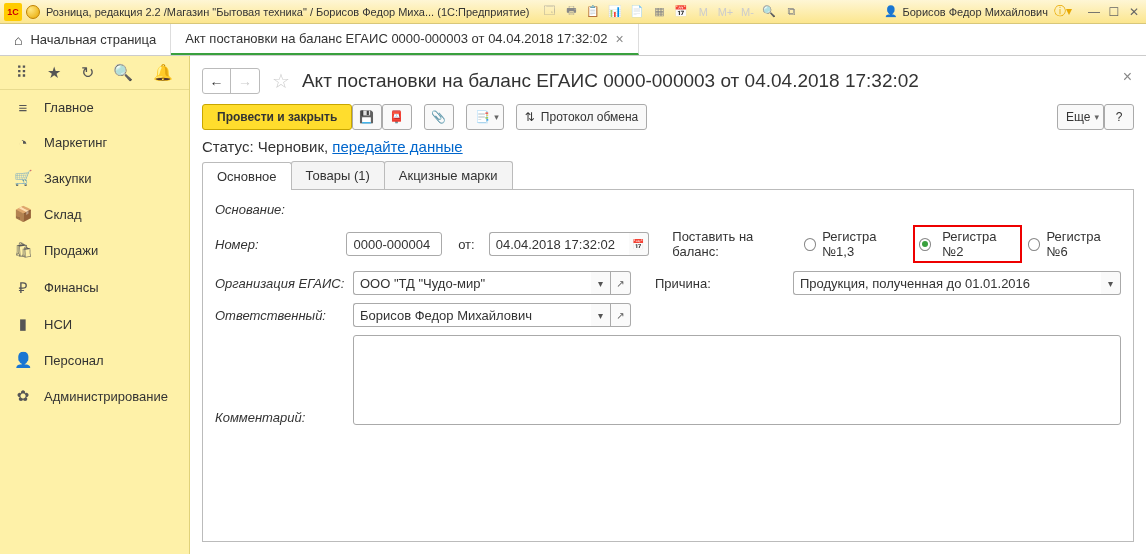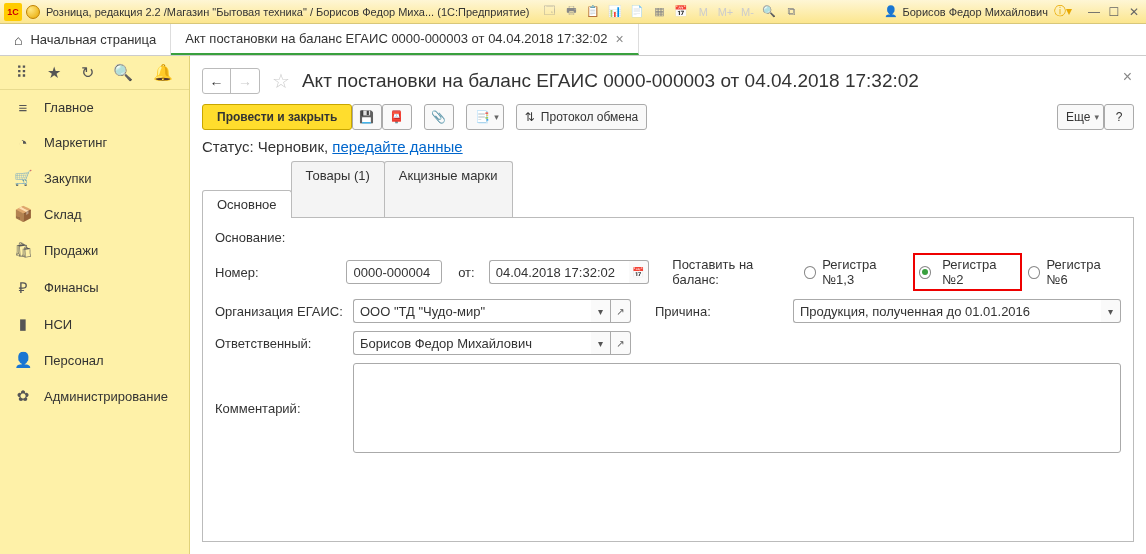--- a/index.html
+++ b/index.html
@@ -54,26 +54,26 @@
   .btn .drop-arr { margin-left: 4px; font-size: 9px; color: #666; }
   .toolbar .spacer { flex: 1; }
   
   
   .status-line { font-size: 15px; margin-bottom: 6px; }
   .status-line a { color: #0066cc; text-decoration: underline; cursor: pointer; }
   
   
   .inner-tabs { display: flex; border-bottom: 1px solid #bbb; }
   .inner-tab { padding: 6px 14px; border: 1px solid #bbb; border-bottom: none; background: #f4f4f4; margin-right: -1px; font-size: 13px; border-radius: 3px 3px 0 0; cursor: pointer; }
-  .inner-tab.active { background: #fff; position: relative; top: 1px; margin-top: 28px; }
+  .inner-tab.active { background: #fff; position: relative; top: 1px; }
   
   
   .form-panel { border: 1px solid #bbb; border-top: none; padding: 12px; flex: 1; }
   .form-row { display: flex; align-items: center; margin-bottom: 8px; gap: 8px; }
-  .form-row .lbl { width: 130px; font-size: 13px; }
+  .form-row .lbl { width: 130px; font-size: 13px; font-style: italic; }
   .form-row .lbl2 { width: 130px; font-size: 13px; }
   .input { height: 24px; border: 1px solid #aaa; border-radius: 3px; padding: 0 6px; font-size: 13px; background: #fff; display: flex; align-items: center; }
   .input-combo { display: flex; }
   .input-combo .input { border-radius: 3px 0 0 3px; border-right: none; }
   .input-combo .ibtn { width: 20px; height: 24px; border: 1px solid #aaa; border-left: none; display: flex; align-items: center; justify-content: center; font-size: 10px; color: #555; background: #fafafa; cursor: pointer; }
   .input-combo .ibtn:last-child { border-radius: 0 3px 3px 0; }
   .ot-lbl { font-size: 13px; padding: 0 6px 0 8px; }
   
   .radio-group { display: flex; align-items: center; gap: 6px; }
   .radio { width: 13px; height: 13px; border: 1px solid #888; border-radius: 50%; display: inline-flex; align-items: center; justify-content: center; cursor: pointer; }
@@ -273,19 +273,19 @@
 
       <div class="form-row">
         <div class="lbl">Ответственный:</div>
         <div class="input-combo">
           <div class="input" style="width:238px">Борисов Федор Михайлович</div>
           <div class="ibtn">▾</div>
           <div class="ibtn">↗</div>
         </div>
       </div>
 
-      <div class="form-row" style="align-items:center">
+      <div class="form-row" style="align-items:flex-end">
         <div class="lbl">Комментарий:</div>
         <textarea class="textarea" style=""></textarea>
       </div>
     </div>
   </div>
 </div>
 
 </body></html>

